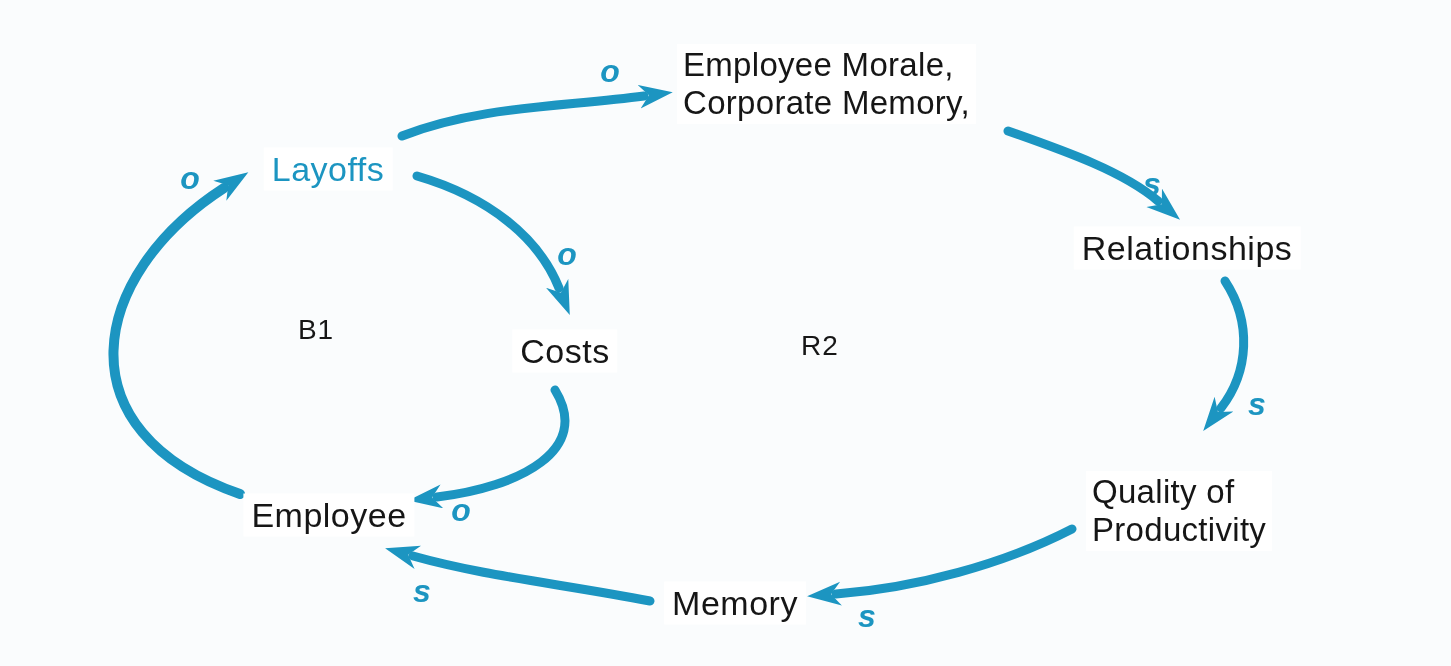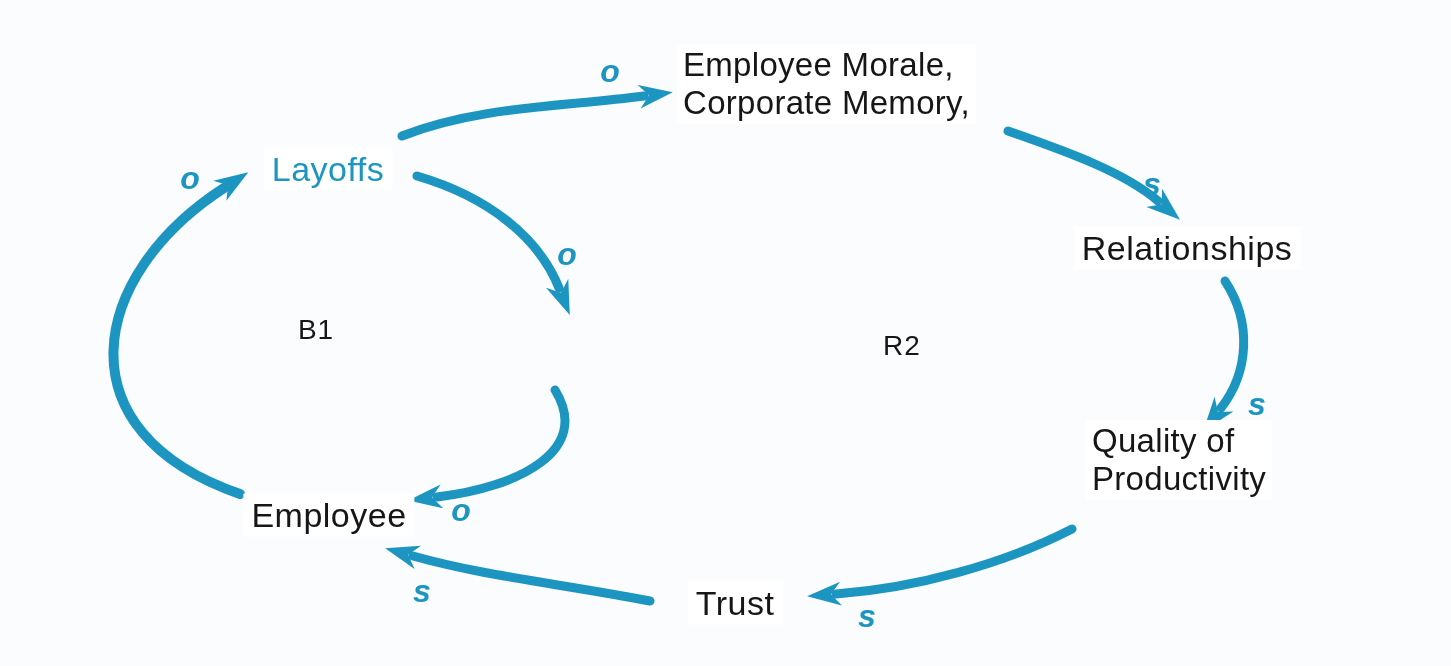--- a/index.html
+++ b/index.html
@@ -99,32 +99,33 @@
 
   <div class="node accent" style="left:328px; top:169px;">Layoffs</div>
 
   <div class="node-block" style="left:677px; top:44px;">
     <div>Employee Morale,</div>
     <div>Corporate Memory,</div>
   </div>
 
   <div class="node" style="left:1187px; top:248px;">Relationships</div>
 
-  <div class="node-block" style="left:1086px; top:420px;">
+  <div class="node-block" style="left:1086px; top:471px;">
     <div>Quality of</div>
     <div>Productivity</div>
   </div>
 
-  <div class="node" style="left:735px; top:603px;">Trust</div>
+  <div class="node" style="left:735px; top:603px;">Memory</div>
 
   <div class="node" style="left:329px; top:515px;">Employee</div>
 
+  <div class="node" style="left:565px; top:351px;">Costs</div>
 
   <div class="loop-label" style="left:316px; top:330px;">B1</div>
-  <div class="loop-label" style="left:902px; top:346px;text-align:center;">R2</div>
+  <div class="loop-label" style="left:820px; top:346px;text-align:center;">R2</div>
 
   <div class="pol" style="left:190px; top:178px;">o</div>
   <div class="pol" style="left:567px; top:254px;">o</div>
   <div class="pol" style="left:461px; top:510px;">o</div>
   <div class="pol" style="left:610px; top:71px;">o</div>
   <div class="pol" style="left:1152px; top:184px;">s</div>
   <div class="pol" style="left:1257px; top:404px;">s</div>
   <div class="pol" style="left:867px; top:616px;">s</div>
   <div class="pol" style="left:422px; top:591px;">s</div>
 

